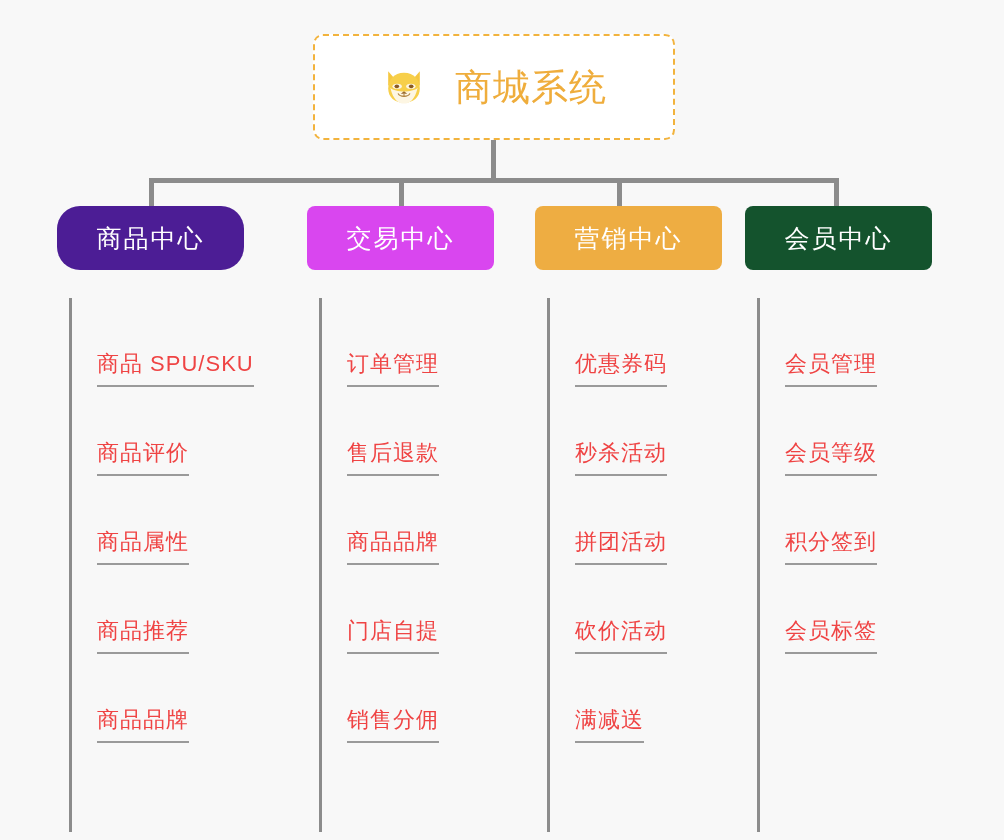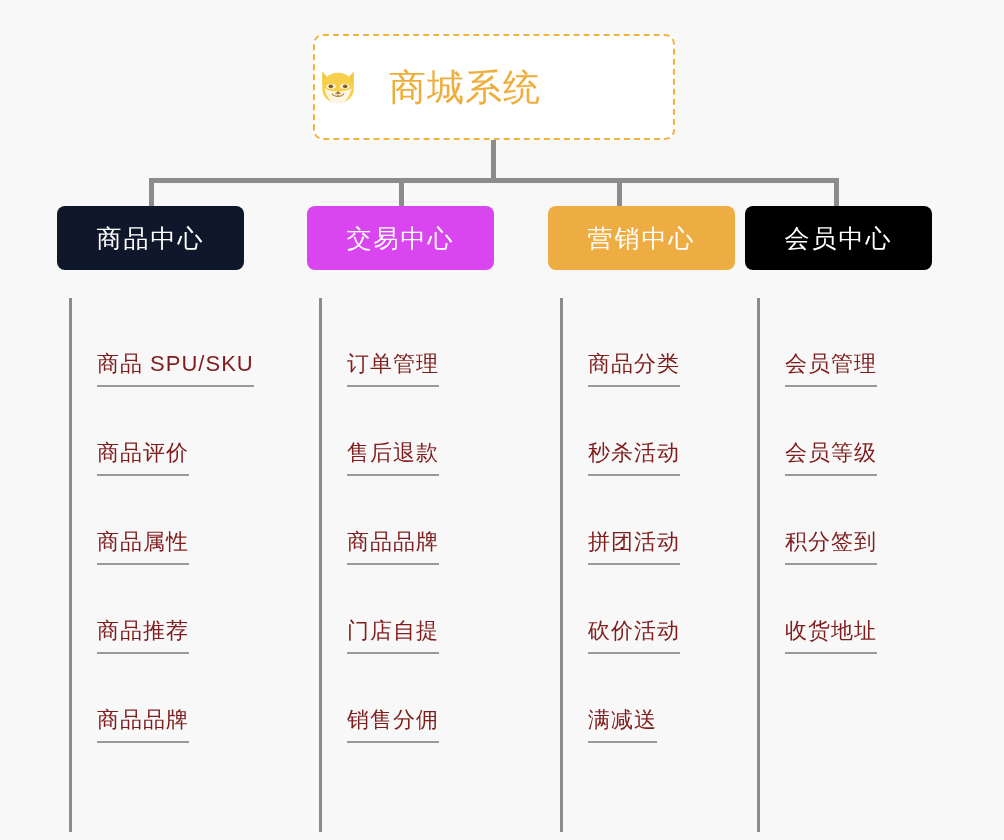--- a/index.html
+++ b/index.html
@@ -26,20 +26,21 @@
     left: 313px;
     top: 34px;
     width: 362px;
     height: 106px;
     box-sizing: border-box;
     background: #ffffff;
     border: 2px dashed #f2b33d;
     border-radius: 10px;
     display: flex;
     align-items: center;
+    justify-content: center;
     gap: 28px;
   }
   .root-title {
     font-size: 37px;
     color: #efad3c;
     letter-spacing: 1px;
     line-height: 1;
     white-space: nowrap;
   }
   .shiba-icon {
@@ -106,21 +107,21 @@
   .leaf-item {
     position: relative;
     height: 89px;
     display: flex;
     align-items: flex-end;
     padding-left: 28px;
     box-sizing: border-box;
   }
   .leaf-label {
     font-size: 22px;
-    color: #7f1d1d;
+    color: #ef4444;
     line-height: 1;
     padding-bottom: 10px;
     border-bottom: 2px solid #9a9a9a;
     white-space: nowrap;
     letter-spacing: 1px;
   }
 </style>
 </head>
 <body>
 
@@ -143,21 +144,21 @@
   </div>
 
   <div class="conn conn-stem"></div>
   <div class="conn conn-bus"></div>
   <div class="conn conn-drop" style="left:149px"></div>
   <div class="conn conn-drop" style="left:399px"></div>
   <div class="conn conn-drop" style="left:617px"></div>
   <div class="conn conn-drop" style="left:834px"></div>
 
 <div class="branch" style="left: 57px; width: 187px;">
-      <div class="branch-header" style="background: #0f172a;">商品中心</div>
+      <div class="branch-header" style="background: #4c1d95; border-radius: 23px;">商品中心</div>
       <div class="leaf-list">
         <div class="leaf-trunk" style="height: 534px;"></div>
         <div class="leaf-item">
           <span class="leaf-label">商品 SPU/SKU</span>
         </div>
         <div class="leaf-item">
           <span class="leaf-label">商品评价</span>
         </div>
         <div class="leaf-item">
           <span class="leaf-label">商品属性</span>
@@ -184,52 +185,52 @@
           <span class="leaf-label">商品品牌</span>
         </div>
         <div class="leaf-item">
           <span class="leaf-label">门店自提</span>
         </div>
         <div class="leaf-item">
           <span class="leaf-label">销售分佣</span>
         </div>
       </div>
     </div>
-    <div class="branch" style="left: 548px; width: 187px; text-align: right;">
+    <div class="branch" style="left: 535px; width: 187px; text-align: right;">
       <div class="branch-header" style="background: rgb(238, 173, 66);">营销中心</div>
       <div class="leaf-list">
         <div class="leaf-trunk" style="height: 534px;"></div>
         <div class="leaf-item">
-          <span class="leaf-label">商品分类</span>
+          <span class="leaf-label">优惠券码</span>
         </div>
         <div class="leaf-item">
           <span class="leaf-label">秒杀活动</span>
         </div>
         <div class="leaf-item">
           <span class="leaf-label">拼团活动</span>
         </div>
         <div class="leaf-item">
           <span class="leaf-label">砍价活动</span>
         </div>
         <div class="leaf-item">
           <span class="leaf-label">满减送</span>
         </div>
       </div>
     </div>
     <div class="branch" style="left: 745px; width: 187px;">
-      <div class="branch-header" style="background: #000000;">会员中心</div>
+      <div class="branch-header" style="background: #14532d;">会员中心</div>
       <div class="leaf-list">
         <div class="leaf-trunk" style="height: 534px;"></div>
         <div class="leaf-item">
           <span class="leaf-label">会员管理</span>
         </div>
         <div class="leaf-item">
           <span class="leaf-label">会员等级</span>
         </div>
         <div class="leaf-item">
           <span class="leaf-label">积分签到</span>
         </div>
         <div class="leaf-item">
-          <span class="leaf-label">收货地址</span>
+          <span class="leaf-label">会员标签</span>
         </div>
       </div>
     </div>
   </div>
 
 </body></html>

